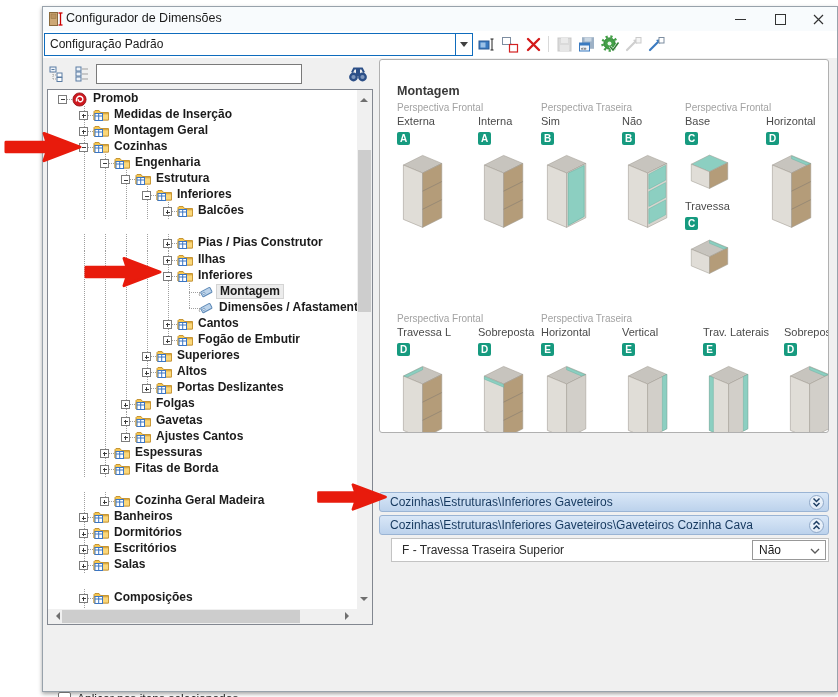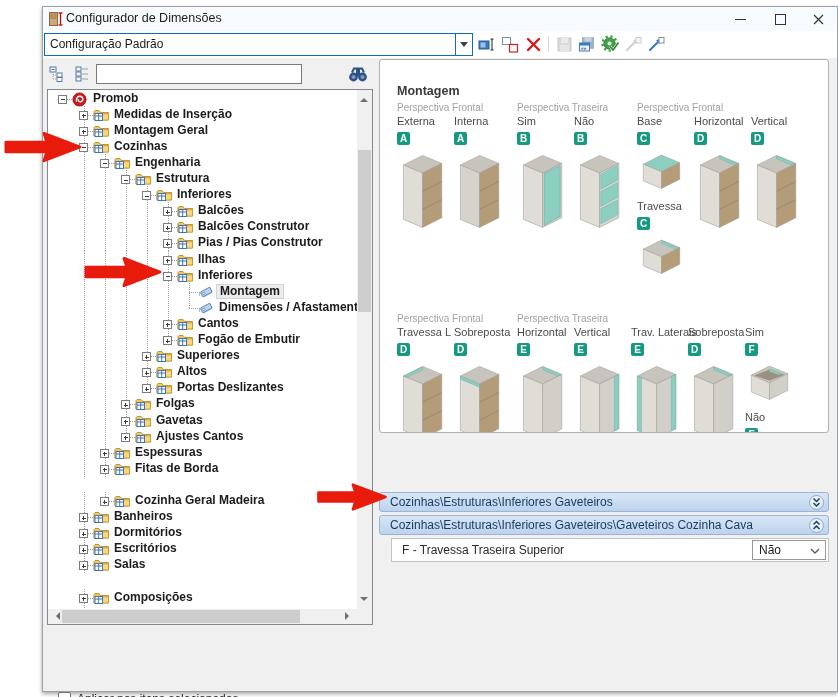--- a/index.html
+++ b/index.html
@@ -38,21 +38,21 @@
   .sb-corner{position:absolute;right:0;bottom:0;width:15px;height:15px;background:#f0f0f0;}
   .thumb{position:absolute;background:#cdcdcd;}
   .sb-arr{width:0;height:0;position:absolute;border:4px solid transparent;}
   .figure-box{position:absolute;left:336px;top:1px;width:450px;height:374px;background:#fff;
               border:1px solid #b0b0b0;border-radius:3px;box-sizing:border-box;overflow:hidden;}
   .fig-title{position:absolute;left:17px;top:24px;font-size:12.5px;font-weight:bold;color:#3a3a3a;}
   .fig-rows{position:absolute;left:17px;top:42px;}
   .fig-row{display:flex;margin-bottom:28px;}
   .fig-group{margin-right:6px;}
   .fig-ghead{font-size:10px;color:#a2a2a2;height:13px;}
-  .fig-items{display:flex;}
+  .fig-items{display:flex;gap:24px;}
   .fig-cell{width:57px;}
   .fig-lbl{font-size:11px;color:#4a4a4a;height:13px;white-space:nowrap;}
   .badge{display:inline-block;width:13px;height:13px;border-radius:2px;color:#fff;
          font-size:10px;font-weight:bold;text-align:center;line-height:13px;margin-top:1px;}
   .fig-cab{margin-top:3px;}
   .hdr-bar{position:absolute;left:336px;width:450px;height:20px;border:1px solid #9ab4d4;border-radius:3px;
            background:linear-gradient(#d9e7f7,#bcd2ec);box-sizing:border-box;font-size:12px;color:#16395f;}
   .hdr-bar .txt{position:absolute;left:10px;top:2px;white-space:nowrap;}
   .hdr-btn{position:absolute;right:4px;top:2px;width:15px;height:15px;border-radius:50%;
            border:1px solid #8fa8c8;background:rgba(255,255,255,.55);box-sizing:border-box;}
@@ -321,40 +321,20 @@
           </div>
             <div class="abs" style="left:129px;top:1px"><svg width="17" height="14" viewBox="0 0 17 14">
                 <path d="M1,3.5 L1,12 L15.5,12 L15.5,4.5 L7.5,4.5 L6,2.5 L2,2.5 Z" fill="#f6c64f" stroke="#c08c28" stroke-width="0.9"></path>
                 <path d="M1,5.8 L15.5,5.8 L15.5,12 L1,12 Z" fill="#fbd77a" stroke="#c08c28" stroke-width="0.7"></path>
                 <rect x="2" y="5.5" width="7.5" height="7" fill="#fff" stroke="#3b76c4" stroke-width="1"></rect>
                 <line x1="2" y1="8" x2="9.5" y2="8" stroke="#3b76c4"></line>
                 <line x1="5.7" y1="5.5" x2="5.7" y2="12.5" stroke="#3b76c4"></line>
               </svg></div>
             <span class="lbl " style="left:147px">Balcões</span>
           </div>
-          <div class="trow" style="top: 129.3px; left: 0px; width: 309px;">
-            <div class="guide" style="left:35.5px;top:-1px;height:17px"></div>
-            <div class="guide" style="left:56.5px;top:-1px;height:17px"></div>
-            <div class="guide" style="left:77.5px;top:-1px;height:17px"></div>
-            <div class="guide" style="left:98.5px;top:-1px;height:17px"></div>
-            <div class="guide" style="left:119.5px;top:-1px;height:17px"></div>
-            <div class="hstub" style="left:119.5px;top:8px;width:13px"></div>
-            <div class="expander" style="left:115px;top:4px">
-            <i style="left:1.5px;top:3.5px;width:4px;height:1px"></i>
-            <i style="left:3px;top:2px;width:1px;height:4px"></i>
-          </div>
-            <div class="abs" style="left:129px;top:1px"><svg width="17" height="14" viewBox="0 0 17 14">
-                <path d="M1,3.5 L1,12 L15.5,12 L15.5,4.5 L7.5,4.5 L6,2.5 L2,2.5 Z" fill="#f6c64f" stroke="#c08c28" stroke-width="0.9"></path>
-                <path d="M1,5.8 L15.5,5.8 L15.5,12 L1,12 Z" fill="#fbd77a" stroke="#c08c28" stroke-width="0.7"></path>
-                <rect x="2" y="5.5" width="7.5" height="7" fill="#fff" stroke="#3b76c4" stroke-width="1"></rect>
-                <line x1="2" y1="8" x2="9.5" y2="8" stroke="#3b76c4"></line>
-                <line x1="5.7" y1="5.5" x2="5.7" y2="12.5" stroke="#3b76c4"></line>
-              </svg></div>
-            <span class="lbl " style="left:147px">Balcões Construtor</span>
-          </div>
           <div class="trow" style="top: 145.4px; left: 0px; width: 309px;">
             <div class="guide" style="left:35.5px;top:-1px;height:17px"></div>
             <div class="guide" style="left:56.5px;top:-1px;height:17px"></div>
             <div class="guide" style="left:77.5px;top:-1px;height:17px"></div>
             <div class="guide" style="left:98.5px;top:-1px;height:17px"></div>
             <div class="guide" style="left:119.5px;top:-1px;height:17px"></div>
             <div class="hstub" style="left:119.5px;top:8px;width:13px"></div>
             <div class="expander" style="left:115px;top:4px">
             <i style="left:1.5px;top:3.5px;width:4px;height:1px"></i>
             <i style="left:3px;top:2px;width:1px;height:4px"></i>

